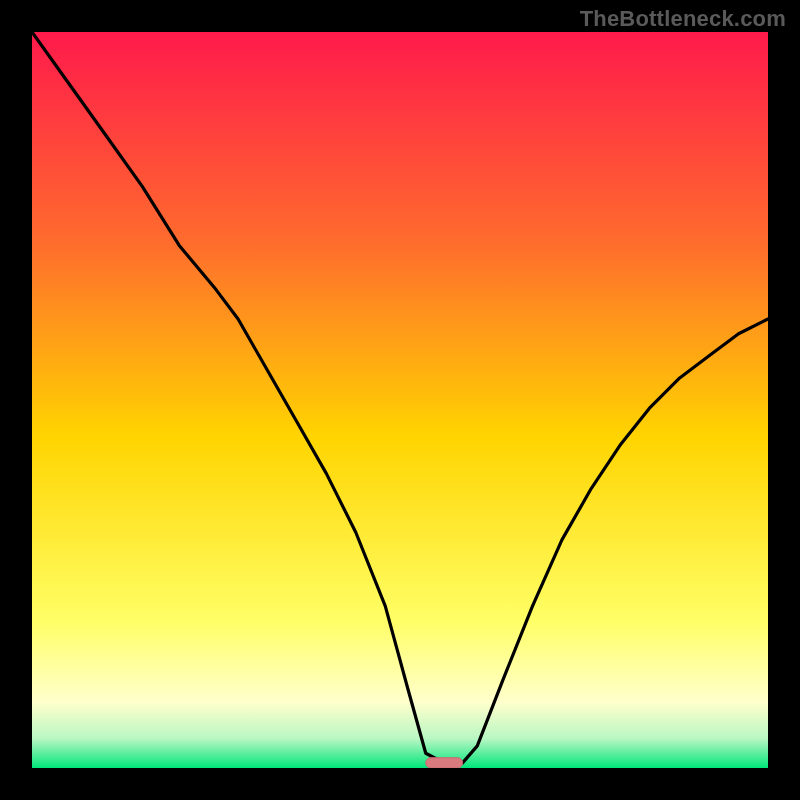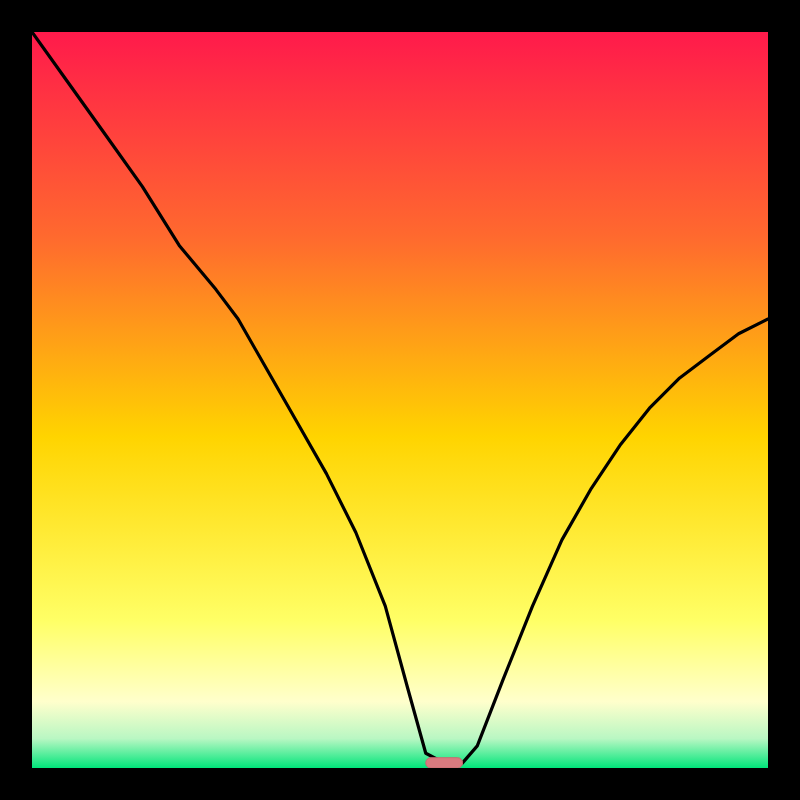--- a/index.html
+++ b/index.html
@@ -35,20 +35,21 @@
     font-weight: 600;
     color: #5a5a5a;
     letter-spacing: 0.2px;
   }
   svg { display: block; }
 </style>
 </head>
 <body>
 
 <div class="frame">
+  <div class="watermark">TheBottleneck.com</div>
 
   <div class="plot">
     <svg id="chart-svg" width="736" height="736" viewBox="0 0 736 736" preserveAspectRatio="none">
       <defs>
         <linearGradient id="bg-grad" x1="0" y1="0" x2="0" y2="1">
           <stop id="g0" offset="0%" stop-color="#ff1a4b"></stop>
           <stop id="g1" offset="28%" stop-color="#ff6a2e"></stop>
           <stop id="g2" offset="55%" stop-color="#ffd400"></stop>
           <stop id="g3" offset="80%" stop-color="#ffff66"></stop>
           <stop id="g4" offset="91%" stop-color="#ffffcc"></stop>

